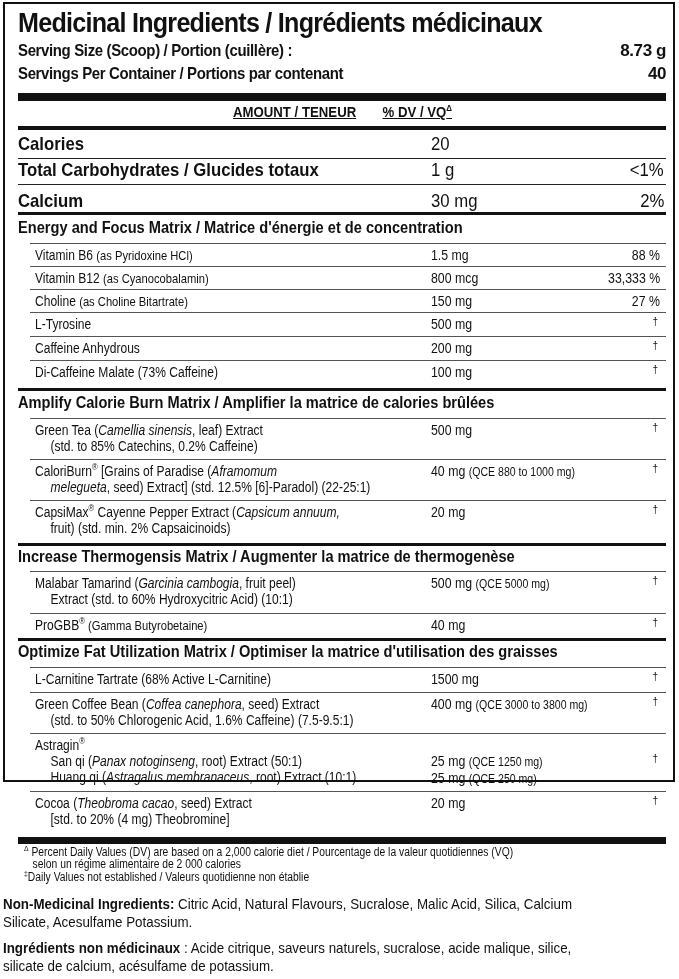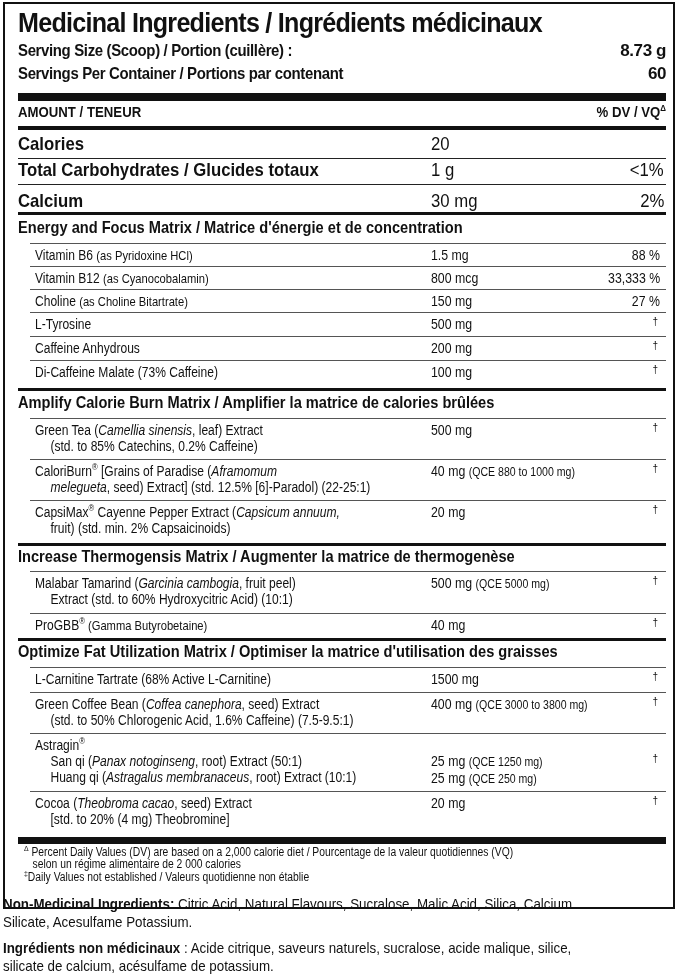--- a/index.html
+++ b/index.html
@@ -1,29 +1,29 @@
 <!DOCTYPE html>
 <html><head>
 <meta charset="utf-8">
 <style>
   * { box-sizing: border-box; margin: 0; padding: 0; }
   html, body { width: 679px; height: 979px; background: #ffffff; overflow: hidden; }
   body { font-family: "Liberation Sans", "DejaVu Sans", sans-serif; color: #111; position: relative; }
   .label-box {
-    position: absolute; left: 3px; top: 2px; width: 672px; height: 907px;
+    position: absolute; left: 3px; top: 2px; width: 672px; height: 780px;
     border: 2.5px solid #111;
   }
   .inner { position: absolute; left: 13px; top: 0; width: 648px; }
   .title { position: absolute; left: 0; top: 4px; font-size: 27px; font-weight: bold; letter-spacing: -0.8px; white-space: nowrap; transform: scaleX(0.93); transform-origin: left; }
   .meta-row { position: absolute; left: 0; width: 648px; font-size: 17px; font-weight: bold; display: flex; justify-content: space-between; letter-spacing: -0.4px; }
   .meta-row .l { transform: scaleX(0.88); transform-origin: left; white-space: nowrap; }
   .bar-thick { position: absolute; left: 0; width: 648px; background: #111; }
   .line { position: absolute; left: 0; width: 648px; background: #222; height: 1.3px; }
   .subline { position: absolute; left: 12px; width: 636px; background: #555; height: 1.3px; }
-  .hdr-row { position: absolute; left: 0; width: 648px; font-size: 15px; font-weight: bold; display: flex; justify-content: space-between; }
+  .hdr-row { position: absolute; left: 0; width: 648px; font-size: 15px; font-weight: bold; display: flex; justify-content: center; text-decoration: underline; }
   .hdr-row span { transform: scaleX(0.88); white-space: nowrap; }
   .hdr-row .l { transform-origin: left; }
   .hdr-row .r { transform-origin: right; }
   .big-row { position: absolute; left: 0; width: 648px; font-size: 19px; height: 24px; }
   .big-row .n { position: absolute; left: 0; font-weight: bold; transform: scaleX(0.88); transform-origin: left; white-space: nowrap; }
   .big-row .a { position: absolute; left: 413px; transform: scaleX(0.88); transform-origin: left; white-space: nowrap; }
   .big-row .d { position: absolute; right: 2px; transform: scaleX(0.88); transform-origin: right; white-space: nowrap; }
   .sec-title { position: absolute; left: 0; font-size: 17px; font-weight: bold; white-space: nowrap; transform: scaleX(0.86); transform-origin: left; }
   .row { position: absolute; left: 12px; width: 636px; font-size: 14px; line-height: 16px; }
   .row .n { position: absolute; left: 5px; top: 0; white-space: nowrap; transform: scaleX(0.86); transform-origin: left; }
@@ -46,21 +46,21 @@
   <div class="inner">
 
     <div class="title">Medicinal Ingredients / Ingrédients médicinaux</div>
 
     <div class="meta-row" style="top:37px;">
       <span class="l">Serving Size (Scoop)  / Portion (cuillère) :</span>
       <span>8.73 g</span>
     </div>
     <div class="meta-row" style="top:60px;gap:20px;">
       <span class="l">Servings Per Container / Portions par contenant</span>
-      <span>60</span>
+      <span>40</span>
     </div>
 
     <div class="bar-thick" style="top:89px;height:8px;"></div>
 
     <div class="hdr-row" style="top:99px;">
       <span class="l">AMOUNT / TENEUR</span>
       <span class="r"><span>% DV / VQ</span><sup>Δ</sup></span>
     </div>
 
     <div class="bar-thick" style="top:122px;height:4px;"></div>

